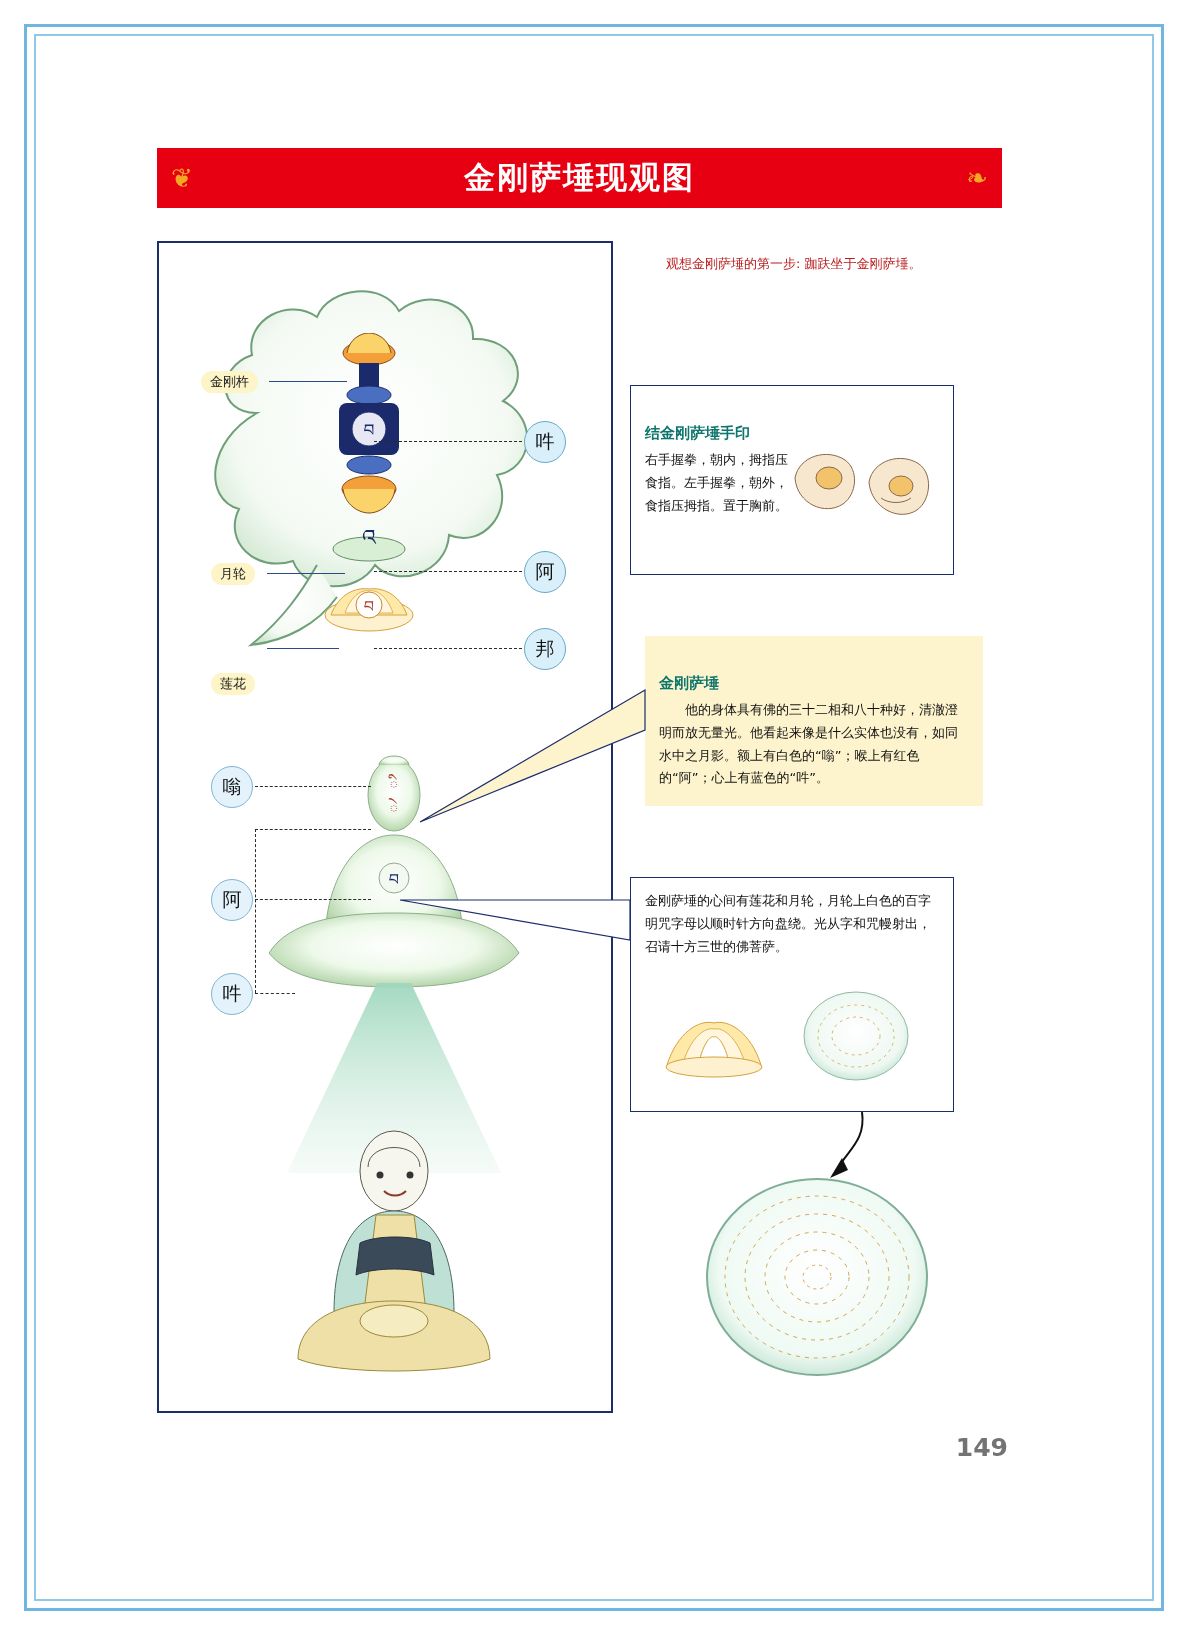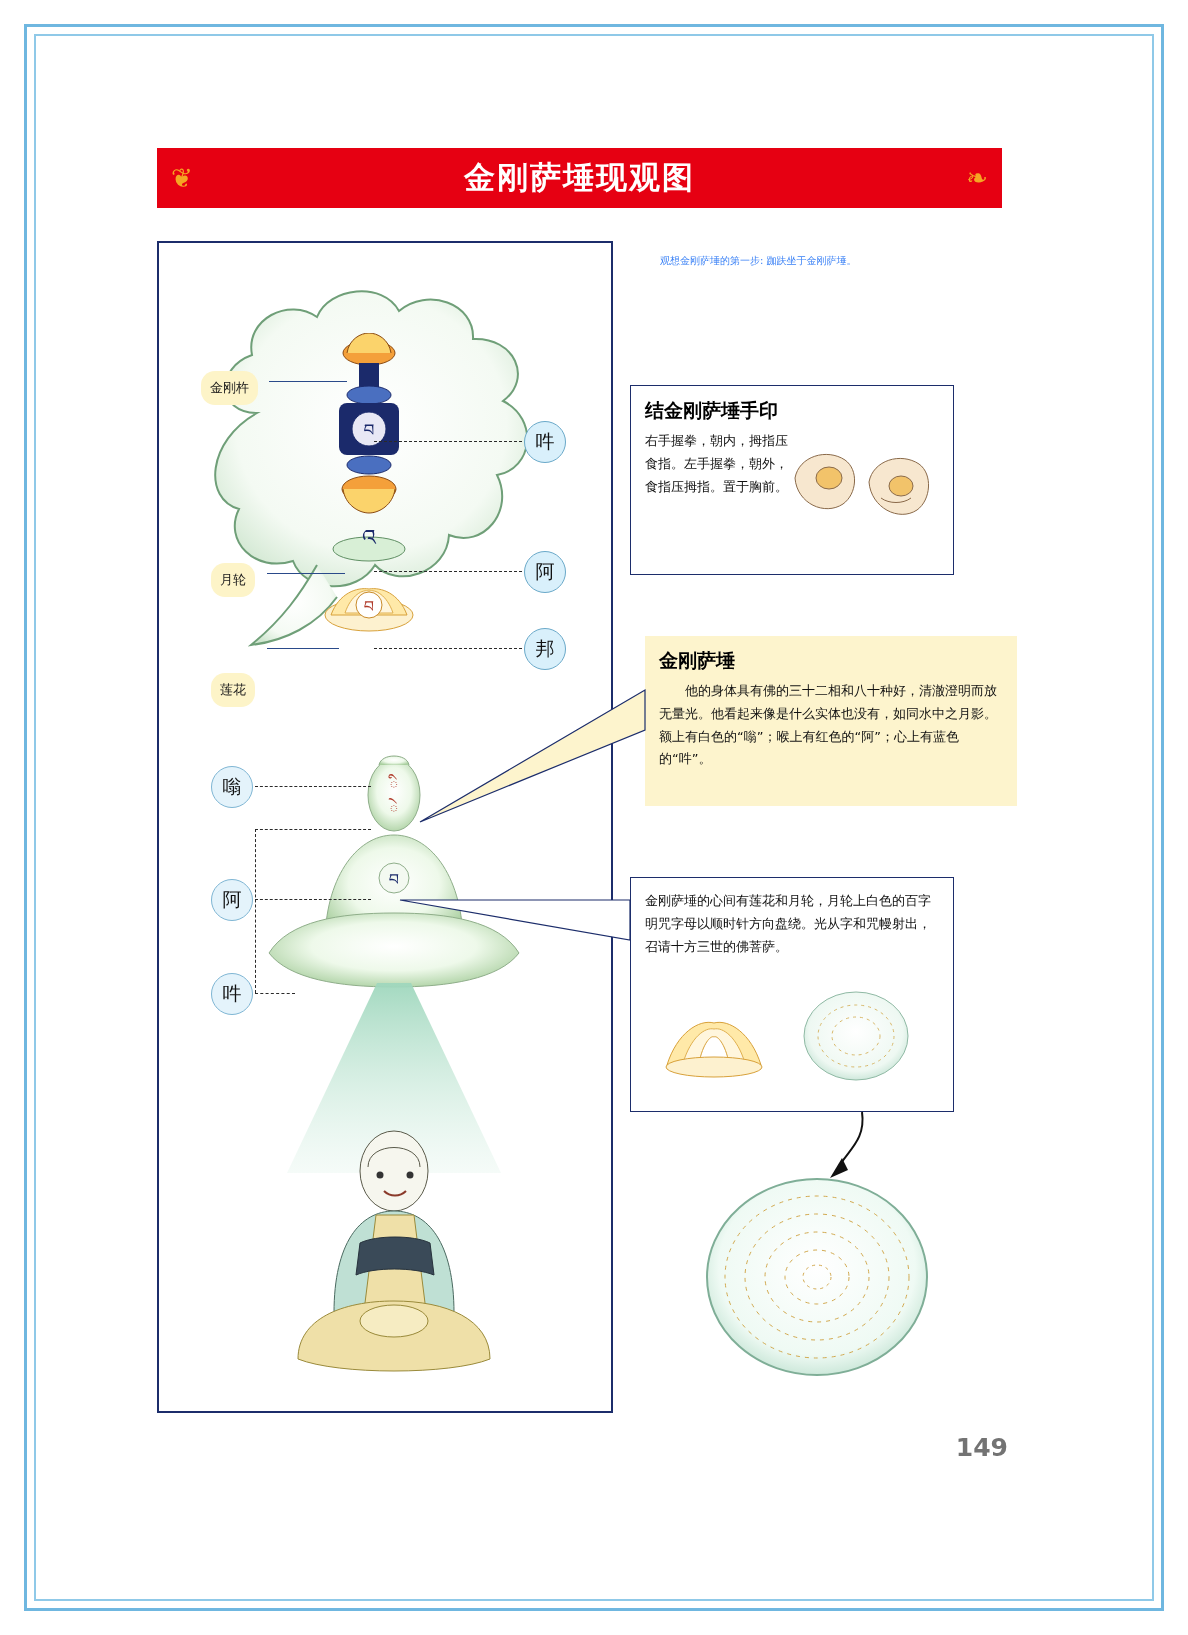--- a/index.html
+++ b/index.html
@@ -47,21 +47,21 @@
   }
   
   .cloud{
     position:absolute;left:38px;top:30px;width:370px;height:430px;
   }
   
   .pill{
     position:absolute;
     background:#fdf4c8;
     border-radius:14px;
-    padding:10px 9px;
+    padding:4px 9px;
     font-size:13px;
     color:#1a1a1a;
     white-space:nowrap;
     line-height:1.1;
   }
   
   .syl-circle{
     position:absolute;
     width:40px;height:40px;border-radius:50%;
     background:#d9f0fb;
@@ -75,34 +75,34 @@
   }
   .solid-line{
     position:absolute;border-top:1px solid #2a4a8a;height:0;
   }
   .dash-v{
     position:absolute;border-left:1px dashed #2a2a2a;width:0;
   }
   
   .intro-text{
     position:absolute;left:640px;top:252px;width:330px;
-    font-size:10px;line-height:1.85;color:#3b82f6;
+    font-size:13px;line-height:1.85;color:#b91c1c;
   }
   .panel{
     position:absolute;border:1px solid #1c2d6b;box-sizing:border-box;
     background:#ffffff;
   }
   .panel-title{
-    color:#000000;font-size:19px;font-weight:bold;margin-bottom:6px;
+    color:#0f766e;font-size:15px;font-weight:bold;margin-bottom:6px;margin-top:26px;
   }
   .panel-body{
     font-size:13px;line-height:1.75;color:#111;
   }
   #mudra-panel{left:630px;top:385px;width:324px;height:190px;padding:12px 14px;}
-  #vajrasattva-panel{left:645px;top:636px;width:372px;height:170px;padding:12px 14px;background:#fdf4cd;border:none;}
+  #vajrasattva-panel{left:645px;top:636px;width:338px;height:170px;padding:12px 14px;background:#fdf4cd;border:none;}
   #heart-panel{left:630px;top:877px;width:324px;height:235px;padding:12px 14px;}
   .pointer-svg{position:absolute;left:0;top:0;pointer-events:none;}
   .page-number{
     position:absolute;right:180px;bottom:173px;
     font-size:25px;font-weight:bold;color:#737373;
   }
   
   .lotus-small{position:absolute;}
   .moon-disc{position:absolute;}
   .big-disc{position:absolute;left:700px;top:1175px;width:235px;height:205px;}

